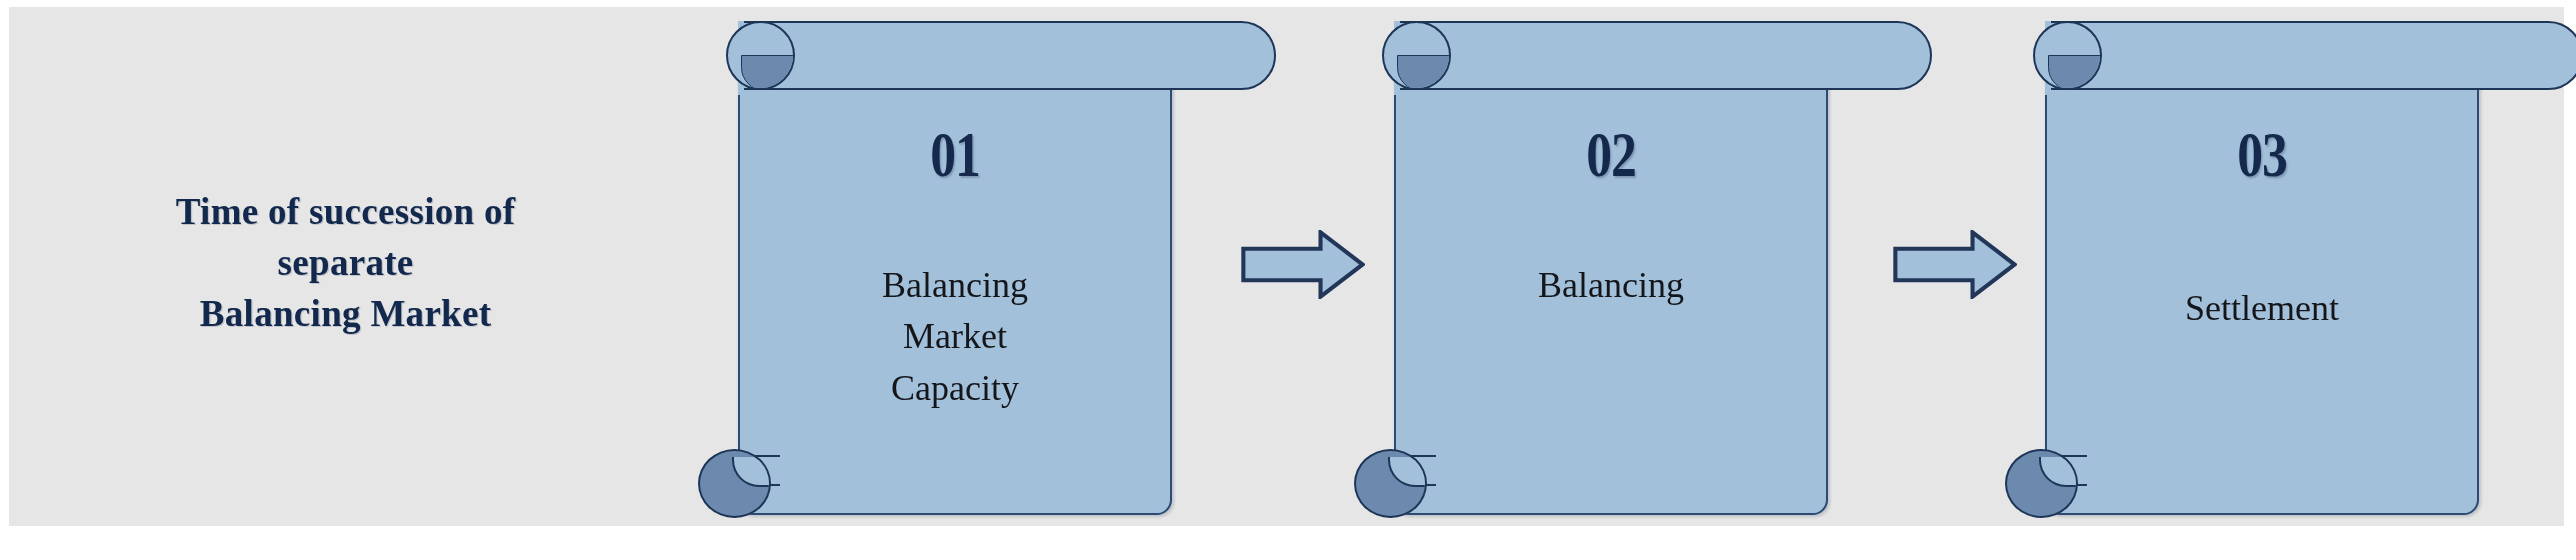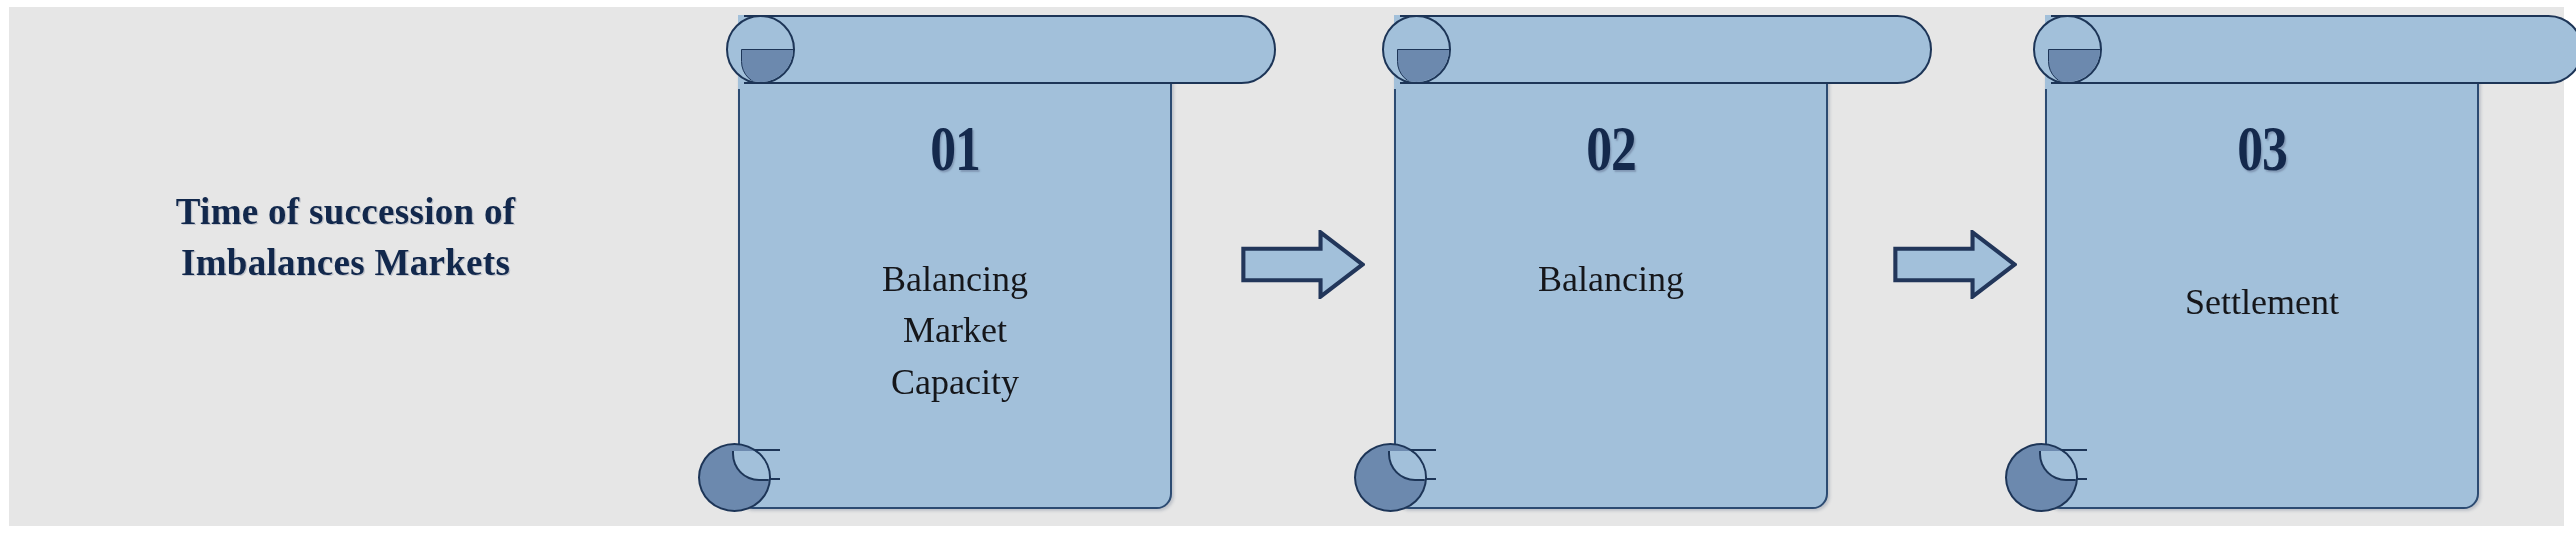--- a/index.html
+++ b/index.html
@@ -35,21 +35,21 @@
     color: #12284c;
     font-weight: bold;
     font-size: 37px;
     line-height: 1.38;
     letter-spacing: 0.3px;
     text-shadow: 1.2px 1.2px 0.6px rgba(120,130,150,0.35);
   }
   #caption .cl { display: block; white-space: nowrap; }
 
   
-  .scroll { position: absolute; top: 2px; height: 424px; width: 692px; }
+  .scroll { position: absolute; top: 8px; height: 424px; width: 692px; }
 
   .scroll-body {
     position: absolute;
     left: 46px;
     top: 15.2px;
     width: 434px;
     height: 492px;
     background: #a2c0da;
     border: 2.3px solid #2c4b72;
     border-radius: 15.2px 3.5px 15.2px 15.2px;
@@ -178,21 +178,22 @@
 </style>
 </head>
 <body>
 
 <div id="canvas">
 
   <div id="backdrop"></div>
 
   <div id="caption">
     <span class="cl">Time of succession of</span>
-    <span class="cl">Imbalances Markets</span>
+    <span class="cl">separate</span>
+    <span class="cl">Balancing Market</span>
   </div>
 
   <div class="scroll" style="left:692px;">
     <div class="scroll-body"></div>
     <div class="scroll-topbar"></div>
     <div class="curl-top">
       <div class="curl-top-inner"></div>
     </div>
     <div class="curl-bottom-tail"></div>
     <div class="curl-bottom">

